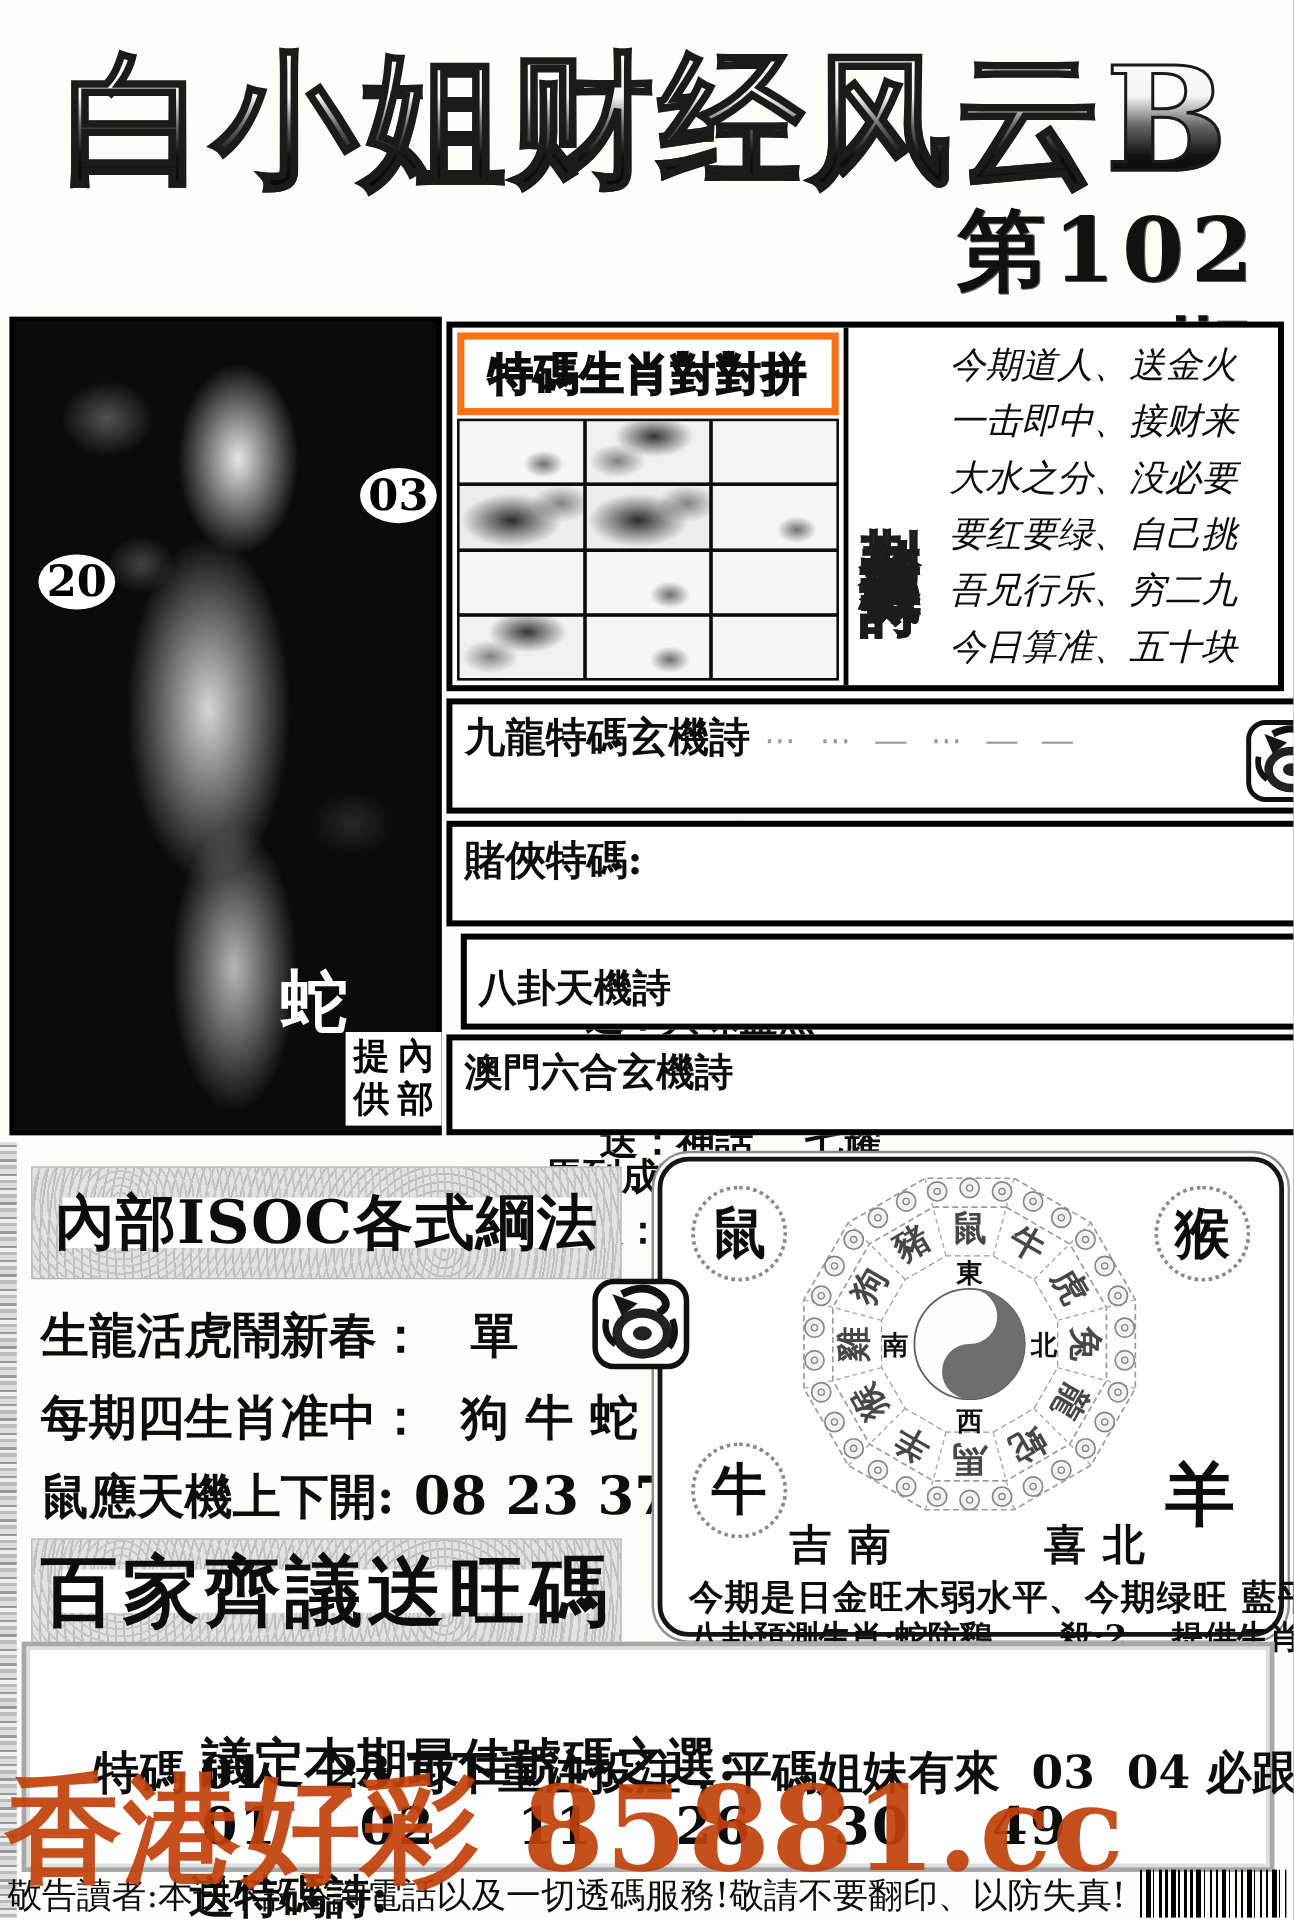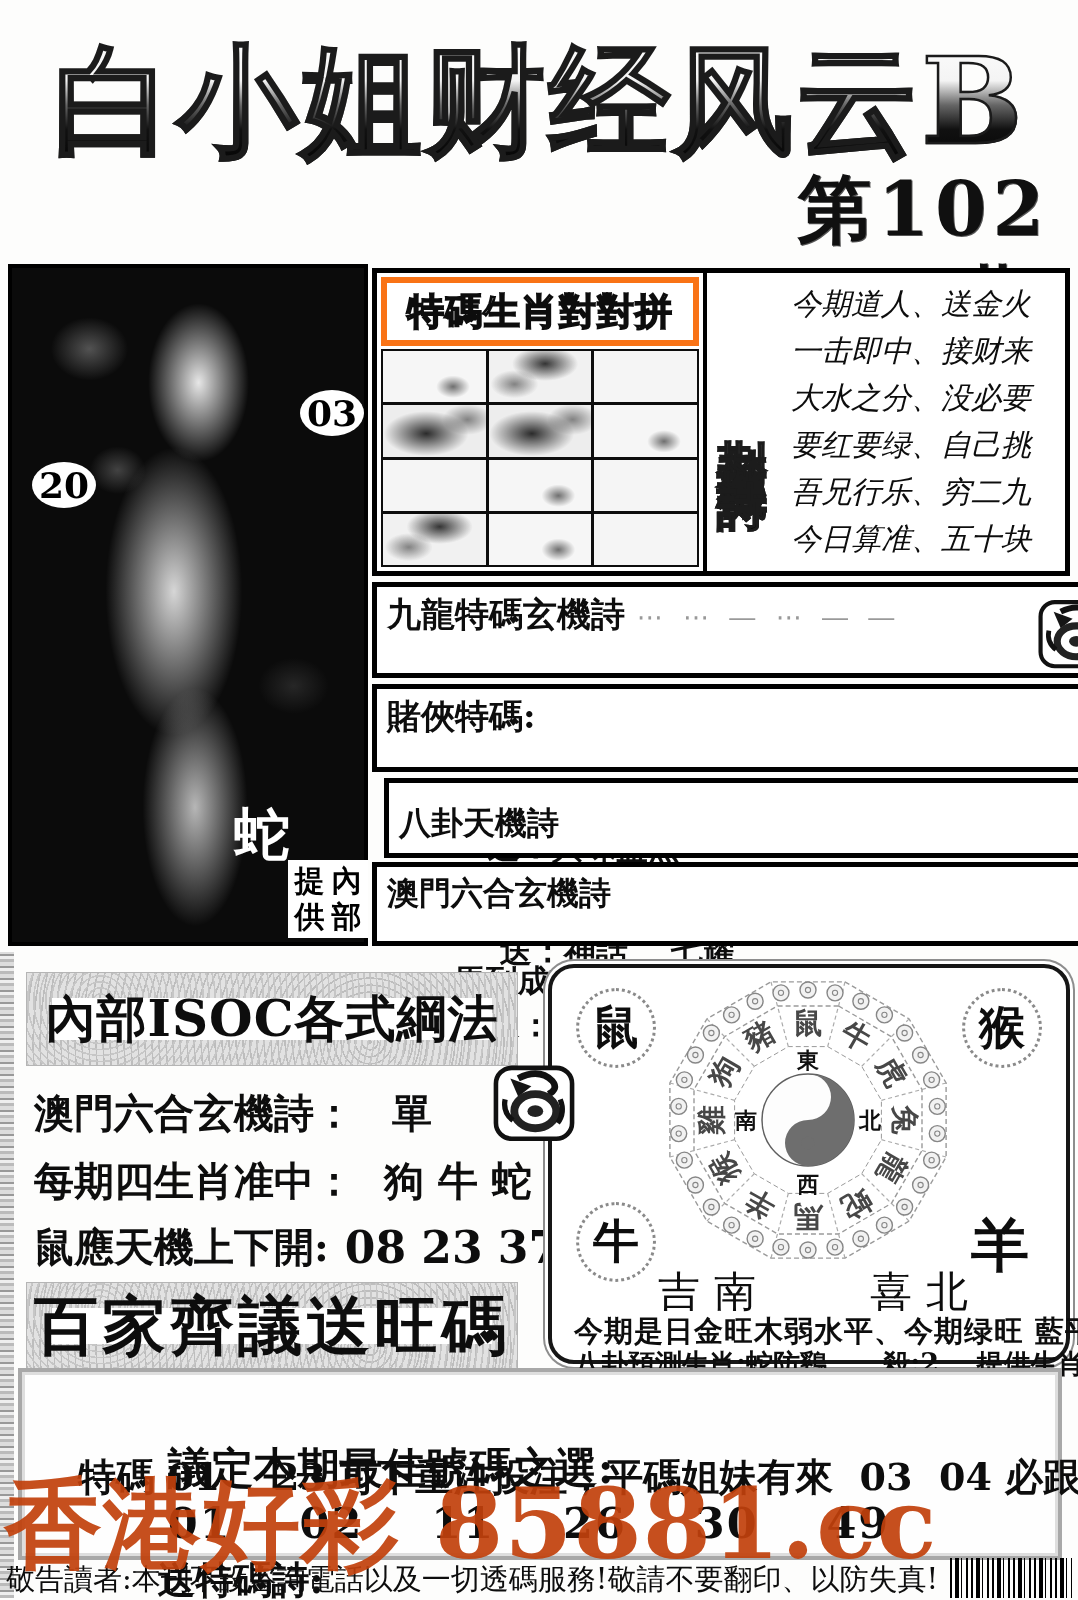--- a/index.html
+++ b/index.html
@@ -114,21 +114,21 @@
   .zpanel{
     left:548px; top:964px; width:522px; height:400px; background:#fff;
     border:4px solid #161616; border-radius:26px;
     box-shadow:0 0 0 3px #fff, 0 0 0 5px #8d8d8d;
   }
   .corner{
     position:absolute; width:80px; height:80px; border:3px dotted #8a8a8a; border-radius:50%;
     display:flex; align-items:center; justify-content:center; font-size:46px; font-weight:bold;
   }
   .corner.plain{ border:none; font-size:58px; }
-  .zlabel{ position:absolute; font-size:42px; font-weight:normal; letter-spacing:14px; white-space:nowrap; }
+  .zlabel{ position:absolute; font-size:35px; font-weight:bold; letter-spacing:14px; white-space:nowrap; }
   .zline{ position:absolute; font-weight:bold; white-space:pre; }
 
   
   .bbox{
     left:18px; top:1368px; width:1044px; height:192px; background:#fefefe;
     border:4px solid #a8a8a8; box-shadow:inset 0 0 0 3px #dedede;
   }
   .bline{ position:absolute; left:56px; white-space:pre; font-weight:bold; }
   .b1{ top:18px; font-size:43px; }
   .b1 .nums{ letter-spacing:2px; }
@@ -241,21 +241,21 @@
     </div>
   </div>
 
   <div class="abs noise-strip"></div>
 
   <div class="abs grey-frame hd1">
     <div class="inner">內部ISOC各式綱法</div>
   </div>
 
   <div class="abs tip-row" style="top:1088px;">
-    <span>澳門六合玄機詩：</span>
+    <span>生龍活虎鬧新春：</span>
     <span class="val">單</span>
   </div>
   <div class="abs tip-row" style="top:1156px;">
     <span>每期四生肖准中：</span>
     <span class="val" style="margin-left:30px;">狗 牛 蛇 虎</span>
   </div>
   <div class="abs tip-row" style="top:1222px;">
     <span>鼠應天機上下開:</span>
     <span class="val" style="margin-left:16px;font-size:44px;">08 23 37 46</span>
   </div>

